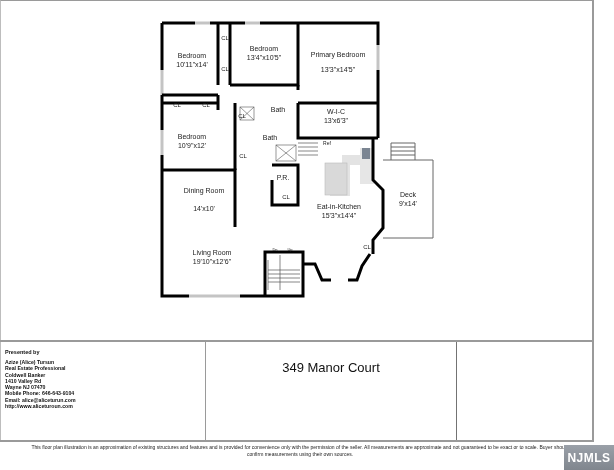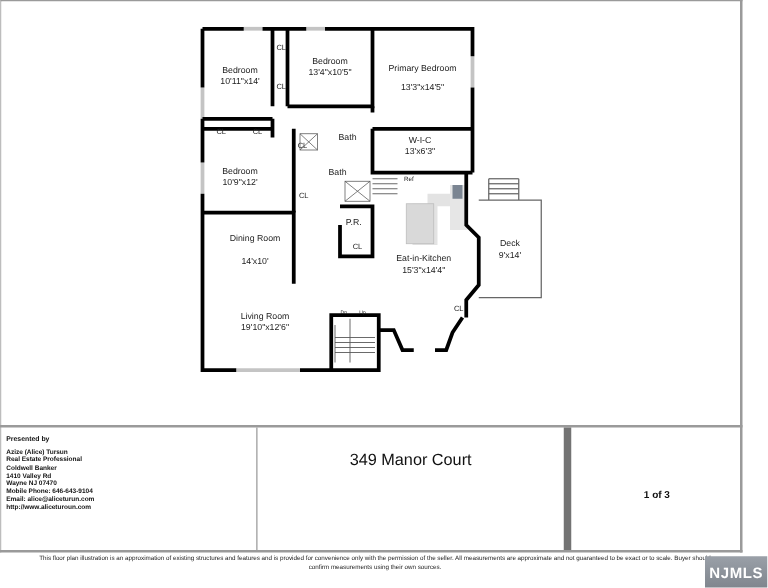--- a/index.html
+++ b/index.html
@@ -2,21 +2,21 @@
 <html><head>
 <meta charset="utf-8">
 <style>
   html, body { margin:0; padding:0; background:#ffffff; }
   body { width:614px; height:470px; position:relative; overflow:hidden; font-family:"Liberation Sans", sans-serif; color:#111; }
   .frame { position:absolute; left:0; top:0; width:594px; height:442px; border-top:1px solid #9a9a9a; border-right:2px solid #9a9a9a; border-left:1px solid #bdbdbd; box-sizing:border-box; }
   .plan { position:absolute; left:0; top:0; width:614px; height:340px; }
   .info-table { position:absolute; left:0; top:340px; width:594px; height:102px; border-top:2px solid #9a9a9a; border-bottom:2px solid #9a9a9a; box-sizing:border-box; display:flex; }
   .cell { box-sizing:border-box; height:100%; }
   .cell-presenter { width:206px; border-right:1px solid #9a9a9a; padding:7px 0 0 5px; }
-  .cell-address { width:251px; border-right:6px solid #737373; text-align:center; }
+  .cell-address { width:251px; border-right:1px solid #737373; text-align:center; }
   .cell-page { flex:1; text-align:center; }
   .presenter-title { font-size:5.5px; font-weight:bold; margin-bottom:4px; }
   .presenter-line { font-size:5.2px; font-weight:bold; line-height:6.3px; }
   .address { font-size:13px; margin-top:18px; }
   .unit { font-size:11px; margin-top:16px; }
   .page-num { font-size:8px; font-weight:bold; margin-top:49px; }
   .disclaimer { position:absolute; left:0; top:444px; width:600px; text-align:center; font-size:5px; line-height:7px; color:#222; }
   .badge { position:absolute; left:564px; top:445px; width:50px; height:42px; background:linear-gradient(#9aa0a8,#6e747c); color:#fff; font-weight:bold; font-size:12px; letter-spacing:0.5px; text-align:center; line-height:27px; }
   .lbl { font-family:"Liberation Sans", sans-serif; fill:#222; }
 </style>
@@ -147,23 +147,20 @@
     <div class="presenter-line">Coldwell Banker</div>
     <div class="presenter-line">1410 Valley Rd</div>
     <div class="presenter-line">Wayne NJ 07470</div>
     <div class="presenter-line">Mobile Phone: 646-643-9104</div>
     <div class="presenter-line">Email: alice@aliceturun.com</div>
     <div class="presenter-line">http://www.aliceturoun.com</div>
   </div>
   <div class="cell cell-address">
     <div class="address">349 Manor Court</div>
   </div>
-  <div class="cell cell-page">
-    <div class="page-num">1 of 3</div>
-  </div>
 </div>
 
 <div class="disclaimer">
   <div>This floor plan illustration is an approximation of existing structures and features and is provided for convenience only with the permission of the seller. All measurements are approximate and not guaranteed to be exact or to scale. Buyer should</div>
   <div>confirm measurements using their own sources.</div>
 </div>
 
 <div class="badge">NJMLS</div>
 
 </body></html>

